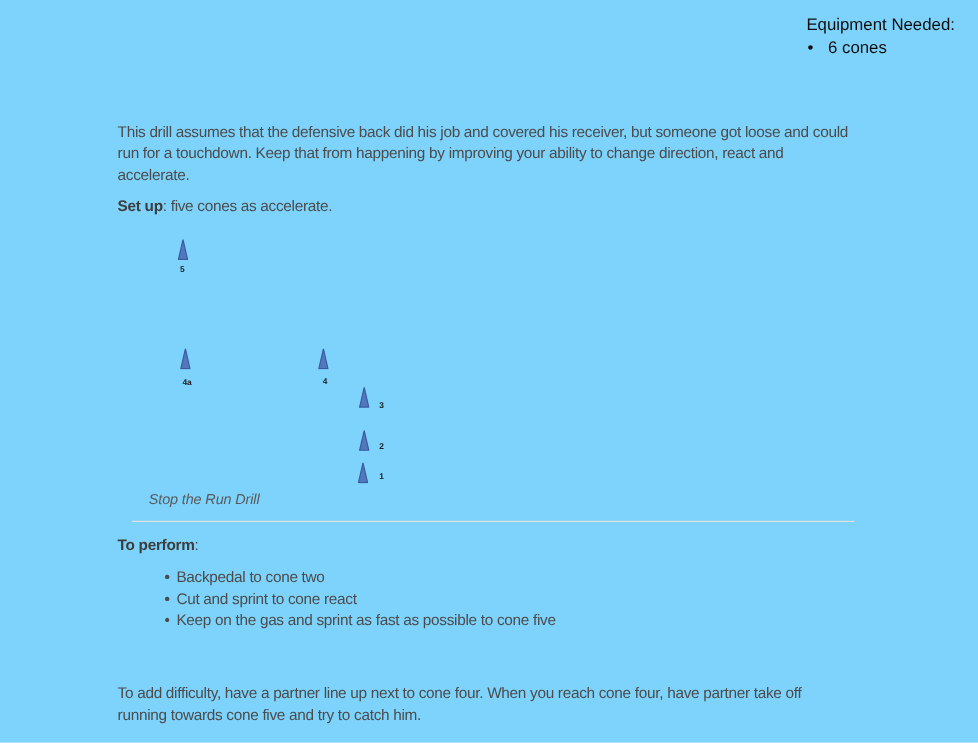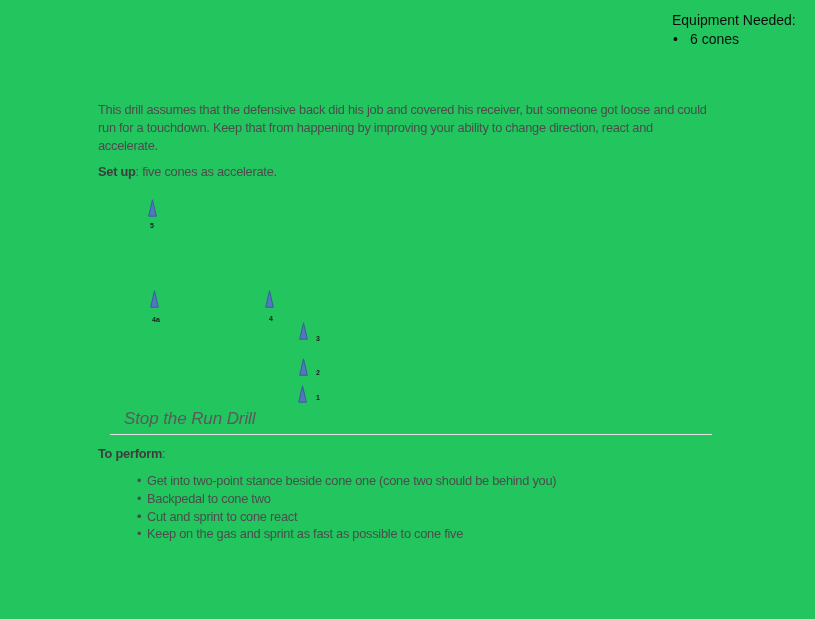--- a/index.html
+++ b/index.html
@@ -1,20 +1,20 @@
 <!DOCTYPE html>
 <html><head>
 <meta charset="utf-8">
 <style>
   html, body { margin: 0; padding: 0; background: #ffffff; }
   .page {
     position: relative;
     width: 815px;
     height: 619px;
-    background: #22c55e;
+    background: #7dd3fc;
     font-family: "Liberation Sans", sans-serif;
     overflow: hidden;
   }
 
   
   .equipment {
     position: absolute;
     left: 672px;
     top: 11px;
     font-size: 14px;
@@ -54,21 +54,21 @@
     position: absolute;
     font-size: 7px;
     font-weight: 600;
     line-height: 8px;
     color: #1c1c1c;
   }
   .caption {
     position: absolute;
     left: 124px;
     top: 409px;
-    font-size: 17px;
+    font-size: 12px;
     font-style: italic;
     letter-spacing: -0.1px;
     color: #5a5a5a;
   }
   .divider {
     position: absolute;
     left: 110px;
     top: 434px;
     width: 602px;
     height: 1px;
@@ -136,21 +136,22 @@
       <div class="cone-label" style="left: 206px; top: 199px;">1</div>
     </div>
 
   <div class="caption">Stop the Run Drill</div>
 
   <div class="divider"></div>
 
   <p class="body-text toperform"><strong>To perform</strong><span>:</span></p>
 
   <ul class="steps">
-    <li><span class="dot">•</span><span>Get into two-point stance beside cone one (cone two should be behind you)</span></li>
+    <li><span class="dot">•</span></li>
     <li><span class="dot">•</span><span>Backpedal to cone two</span></li>
     <li><span class="dot">•</span></li>
     <li><span class="dot">•</span><span>Cut and sprint to cone react</span></li>
     <li><span class="dot">•</span><span>Keep on the gas and sprint as fast as possible to cone five</span></li>
   </ul>
 
+  <p class="body-text para2">To add difficulty, have a partner line up next to cone four. When you reach cone four, have partner take off running towards cone five and try to catch him.</p>
 
 </div>
 
 </body></html>

